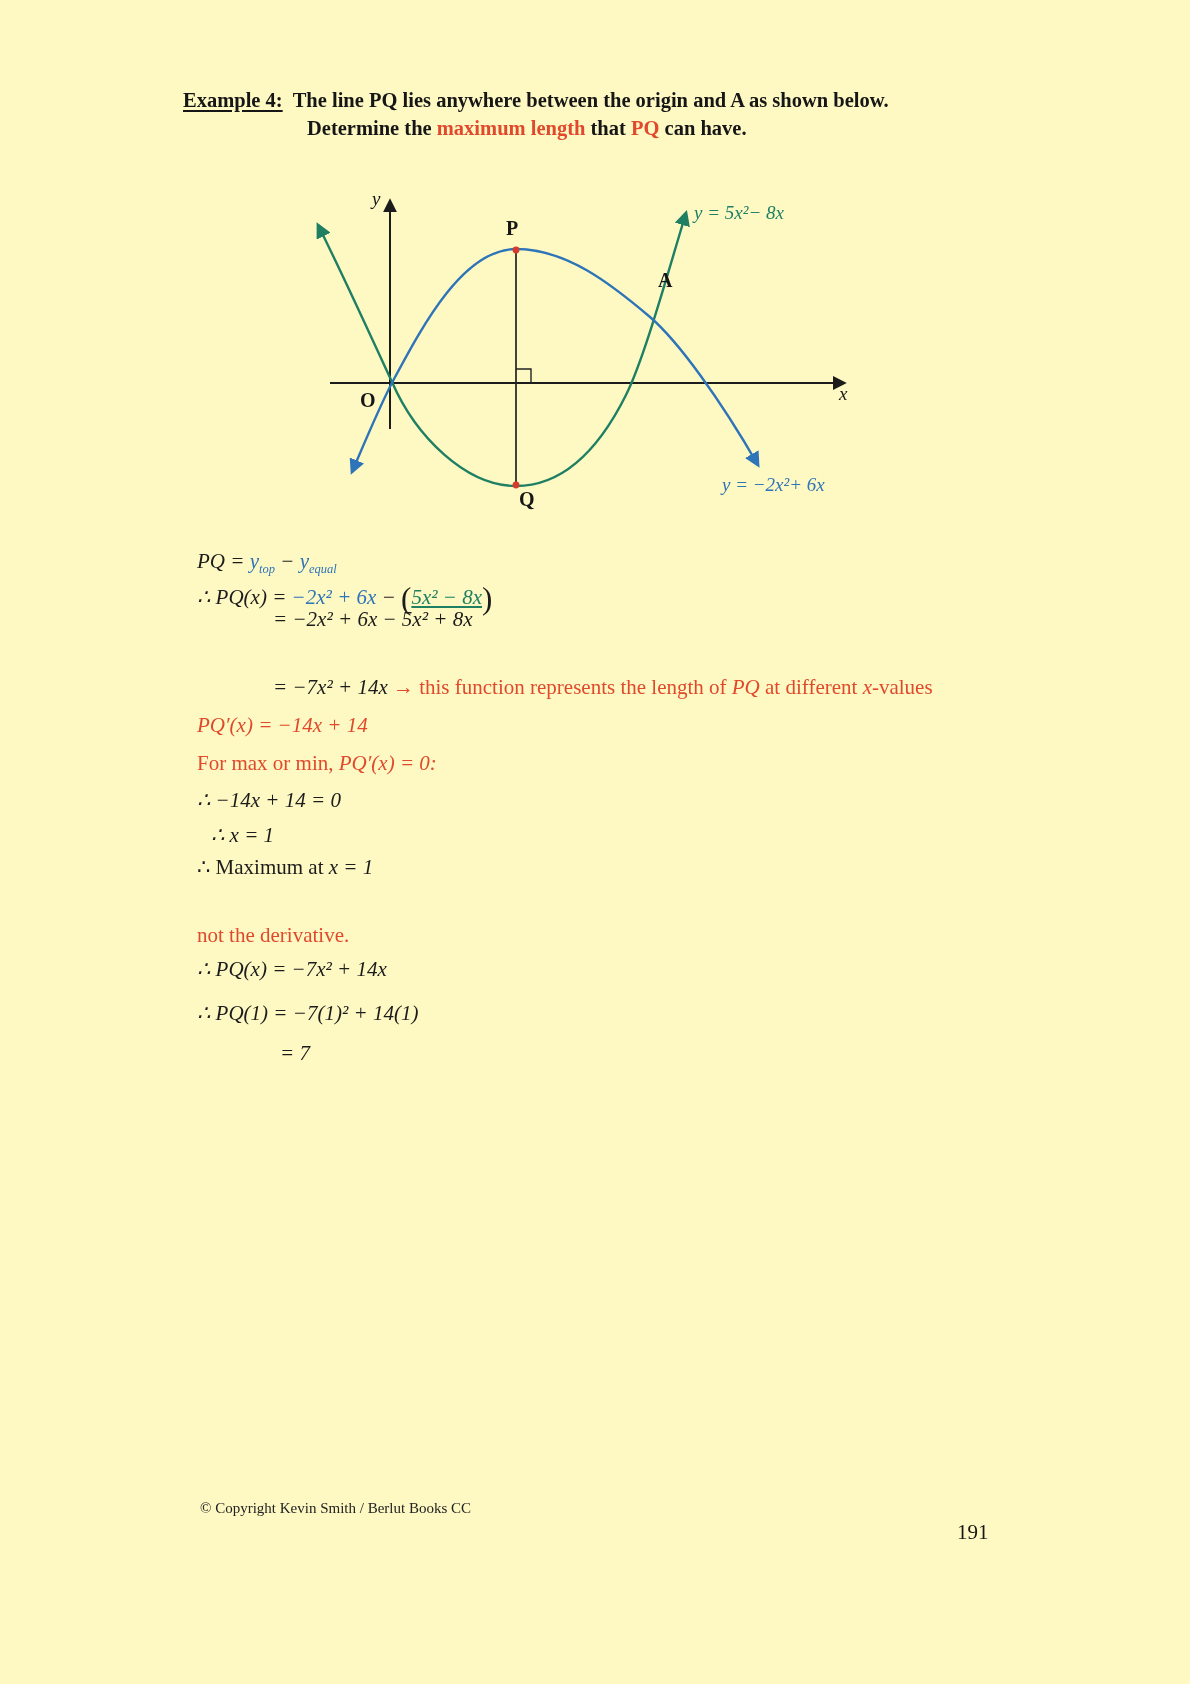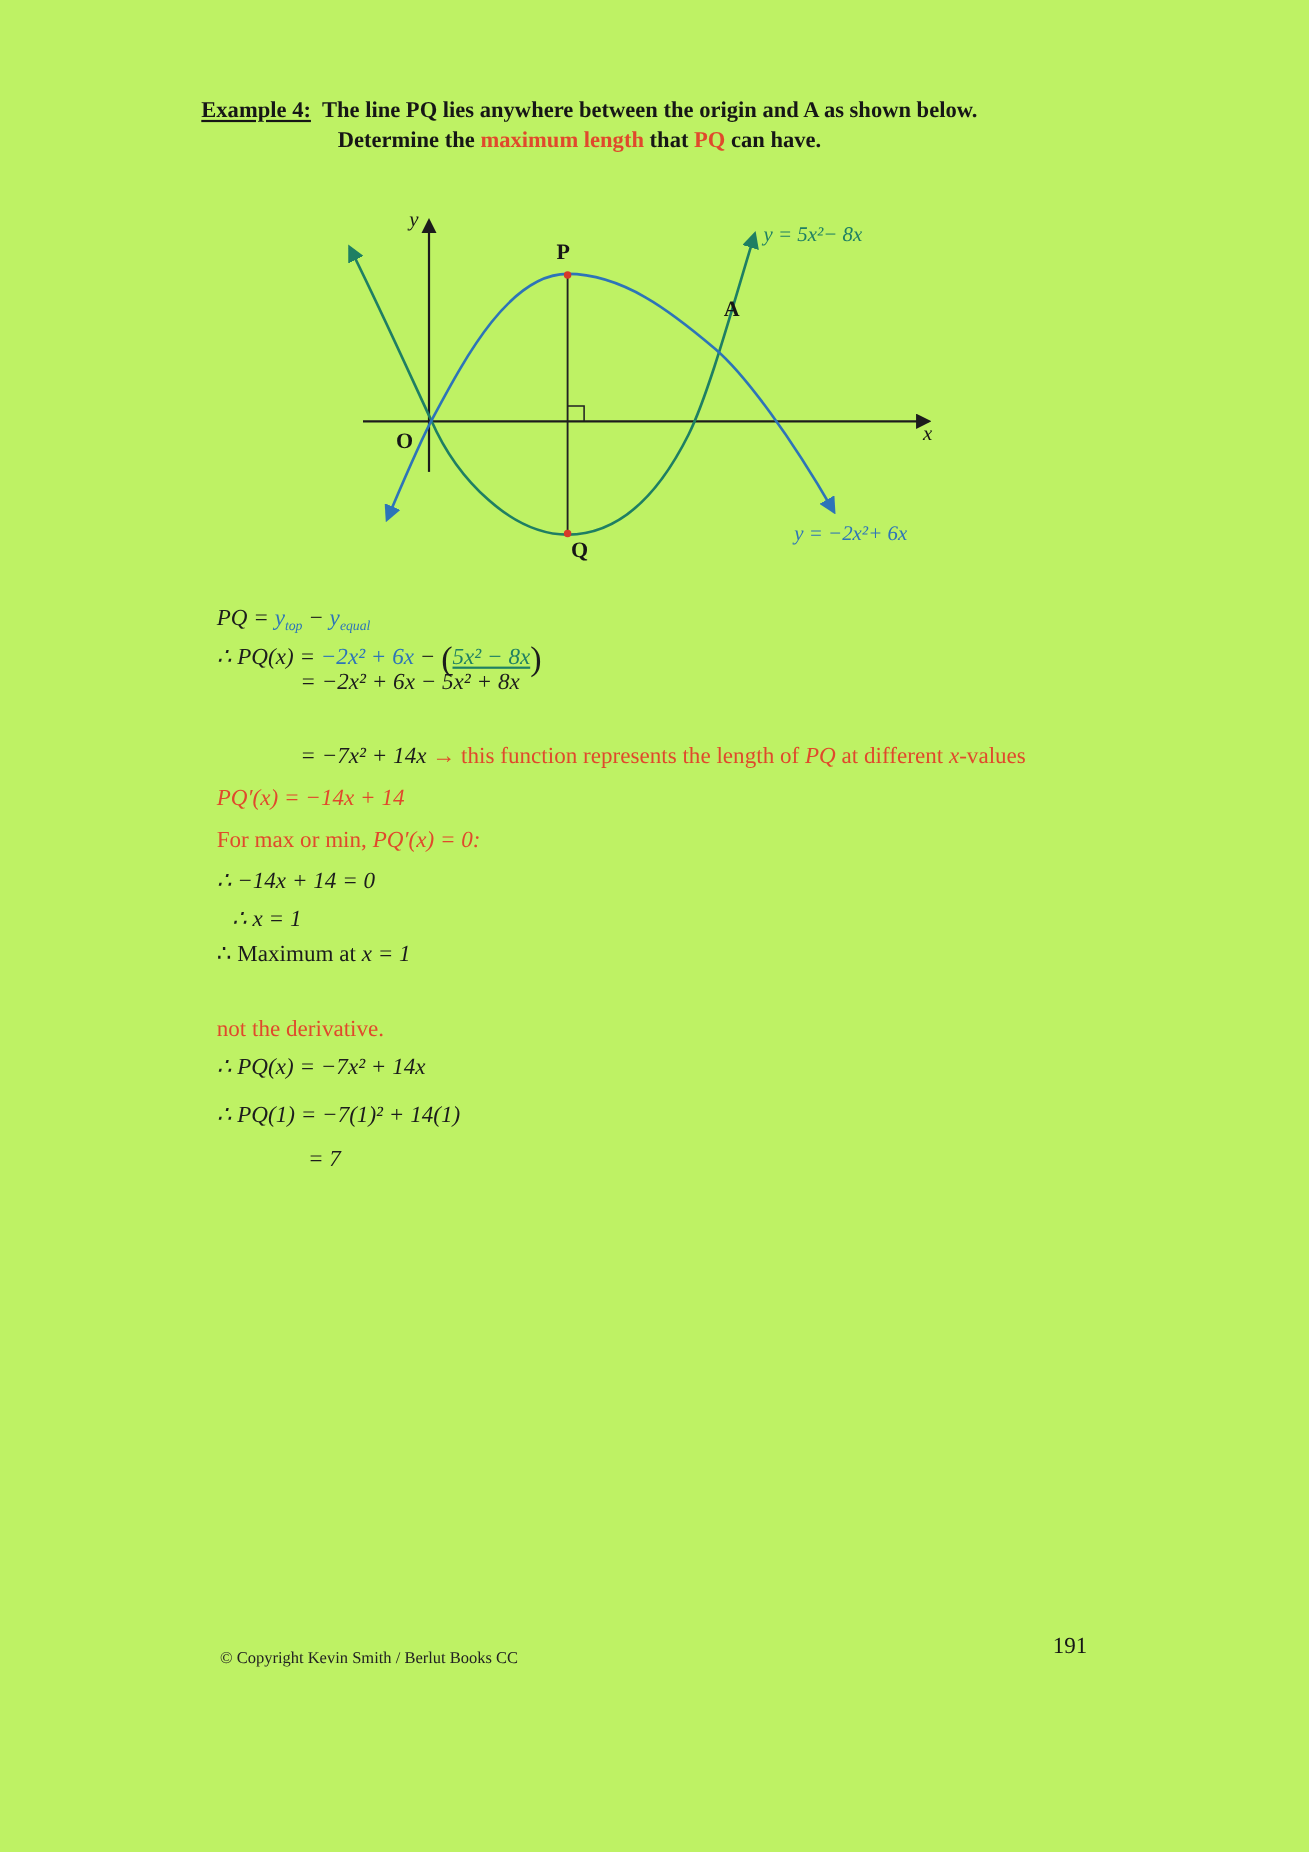--- a/index.html
+++ b/index.html
@@ -6,21 +6,21 @@
     --red:#e0492c;
     --blue:#2d74b8;
     --green:#1e7f63;
     --ink:#1c1c1c;
   }
   *{box-sizing:border-box;}
   html,body{margin:0;padding:0;background:#ffffff;}
   .page{
     position:relative;
     width:1190px;height:1684px;
-    background:#bef264;
+    background:#fef9c3;
     font-family:"Liberation Serif","DejaVu Serif",serif;
     color:var(--ink);
     overflow:hidden;
   }
   
   .ex-header{
     position:absolute;left:183px;top:86px;width:830px;
     font-size:20.5px;font-weight:bold;line-height:28px;color:#161616;
   }
   .ex-label{
@@ -54,21 +54,21 @@
   }
   .m{font-style:italic;}
   .rm{font-style:normal;}
   .blue{color:var(--blue);}
   .teal{color:var(--green);text-decoration:underline;}
   .red{color:var(--red);}
   sub{font-size:12.5px;font-style:italic;margin-top:46px;}
   .paren{font-size:31px;font-weight:300;vertical-align:-5px;line-height:0;}
   
   .copyright{position:absolute;left:200px;top:1500px;font-size:15px;color:#222;}
-  .page-number{position:absolute;left:957px;top:1484px;font-size:21px;color:#161616;}
+  .page-number{position:absolute;left:957px;top:1520px;font-size:21px;color:#161616;}
 </style>
 </head>
 <body>
 
 <div class="page">
 
   <div class="ex-header">
     <div>
       <span class="ex-label">Example 4:</span><span>The line PQ lies anywhere between the origin and A as shown below.</span>
     </div>

